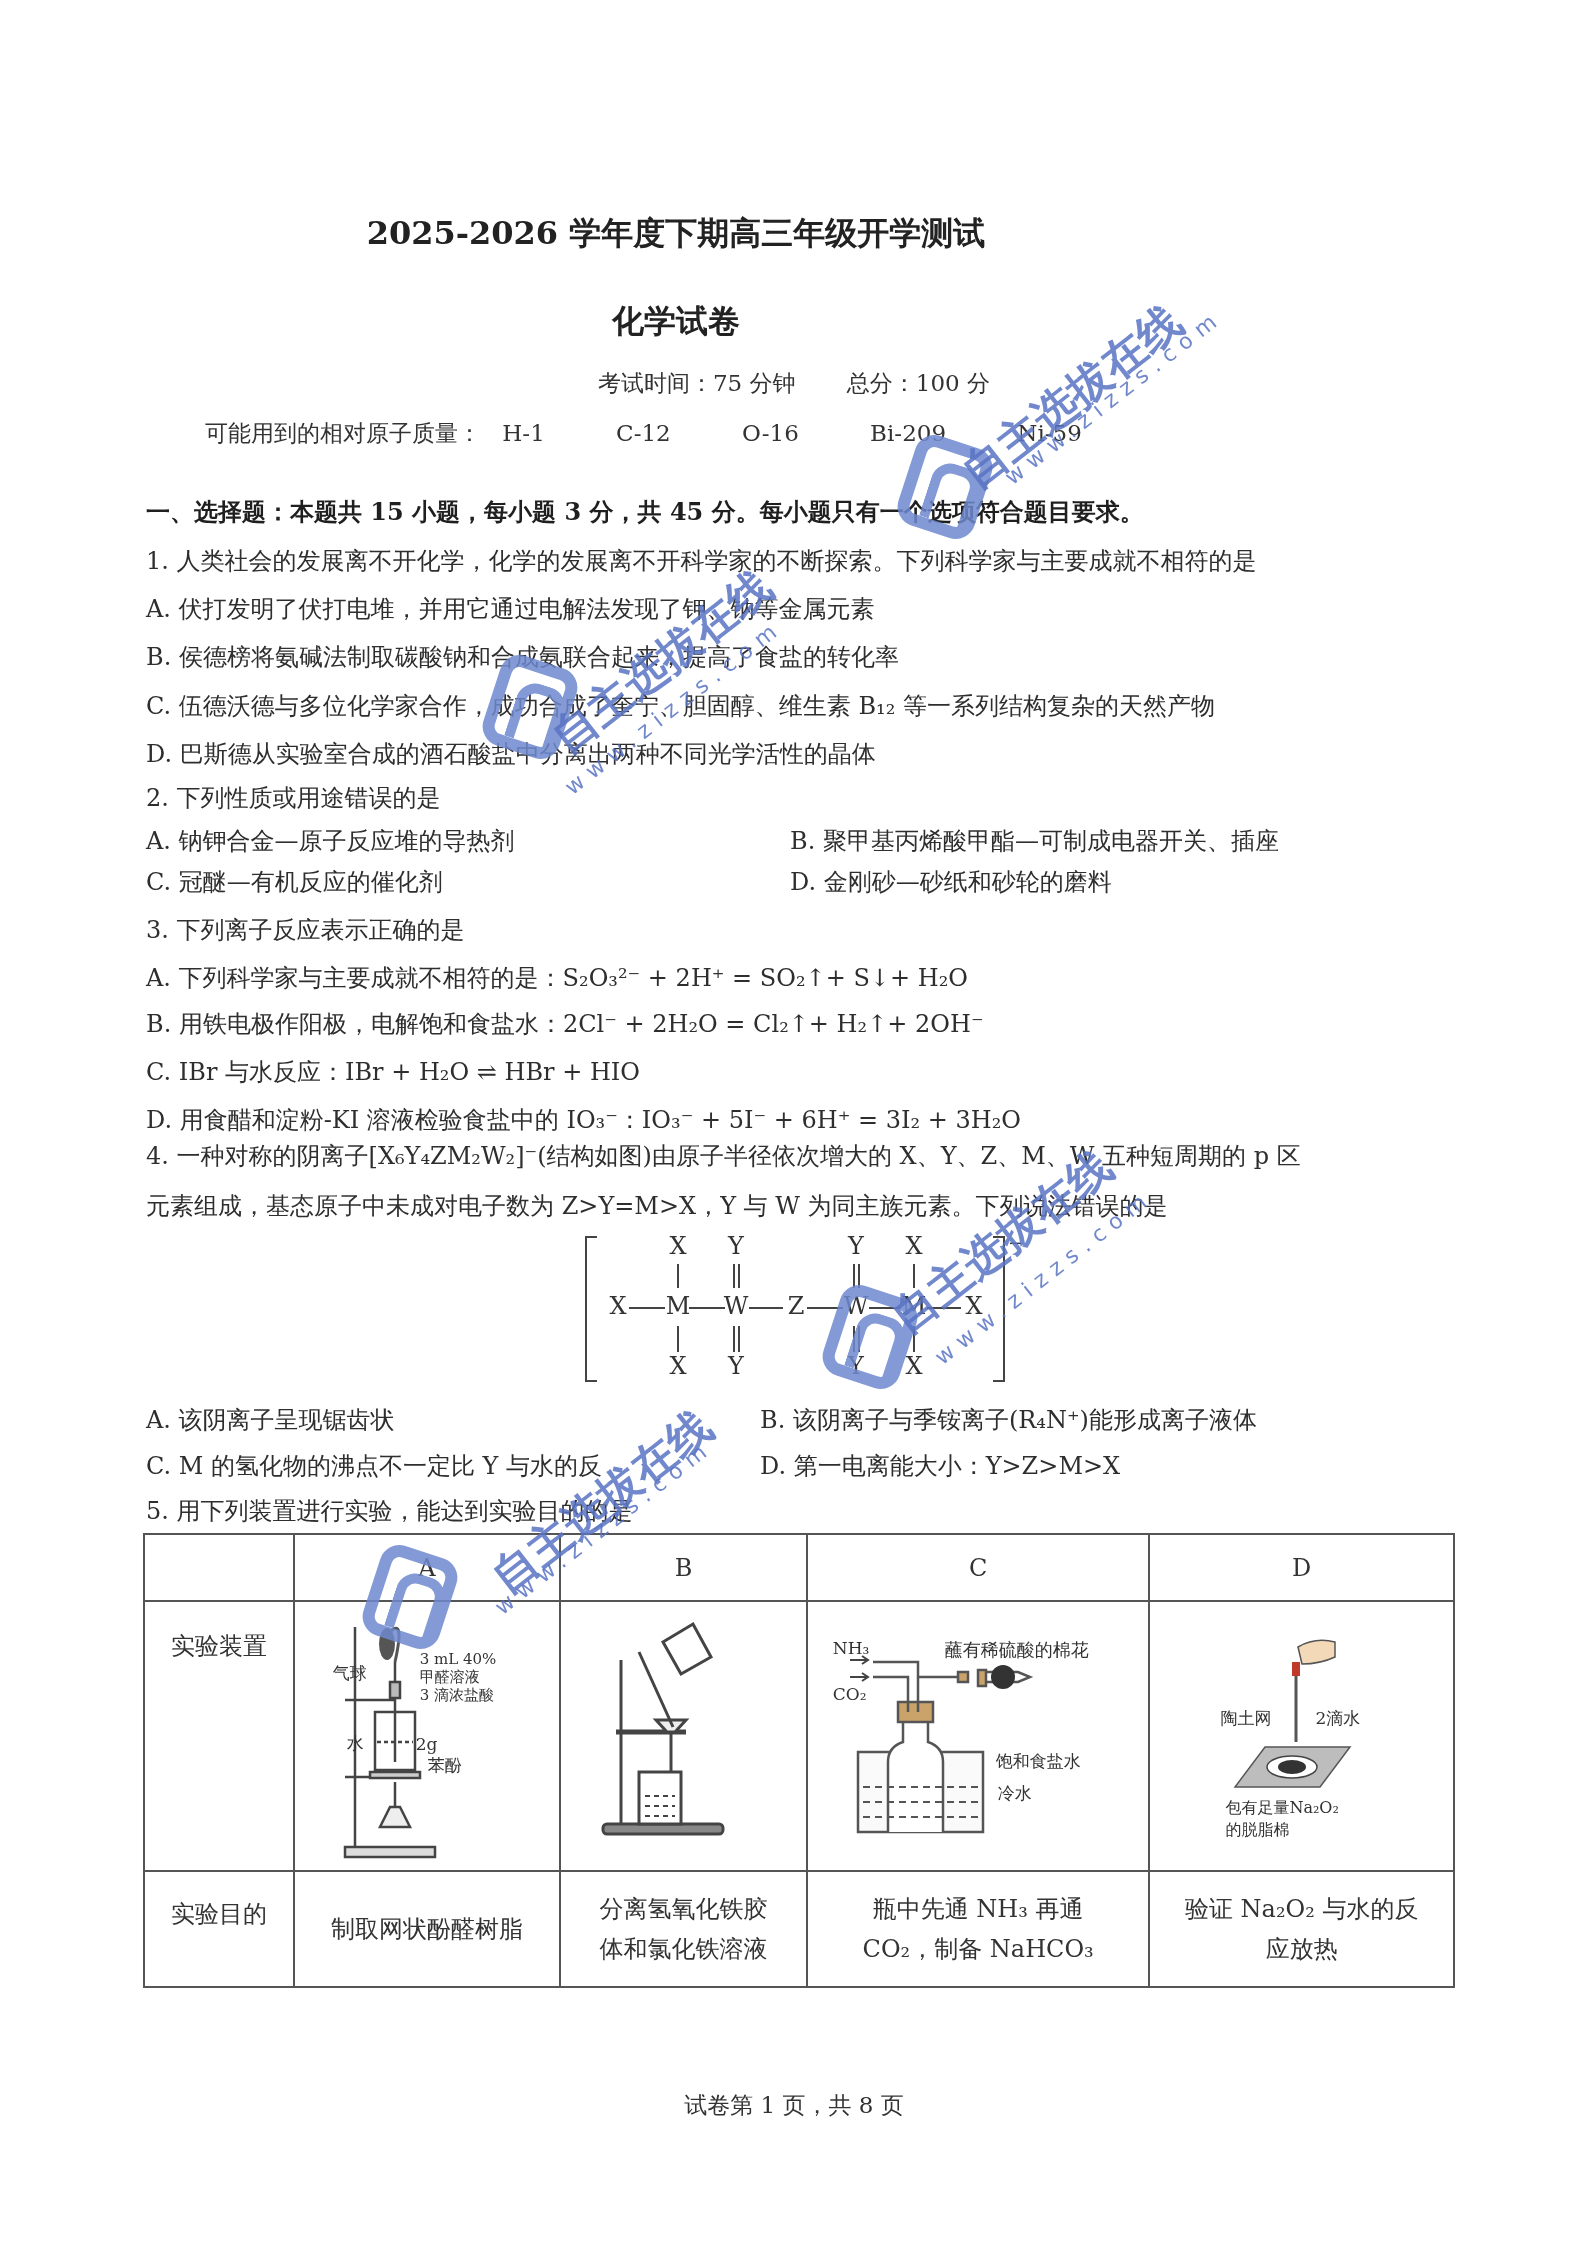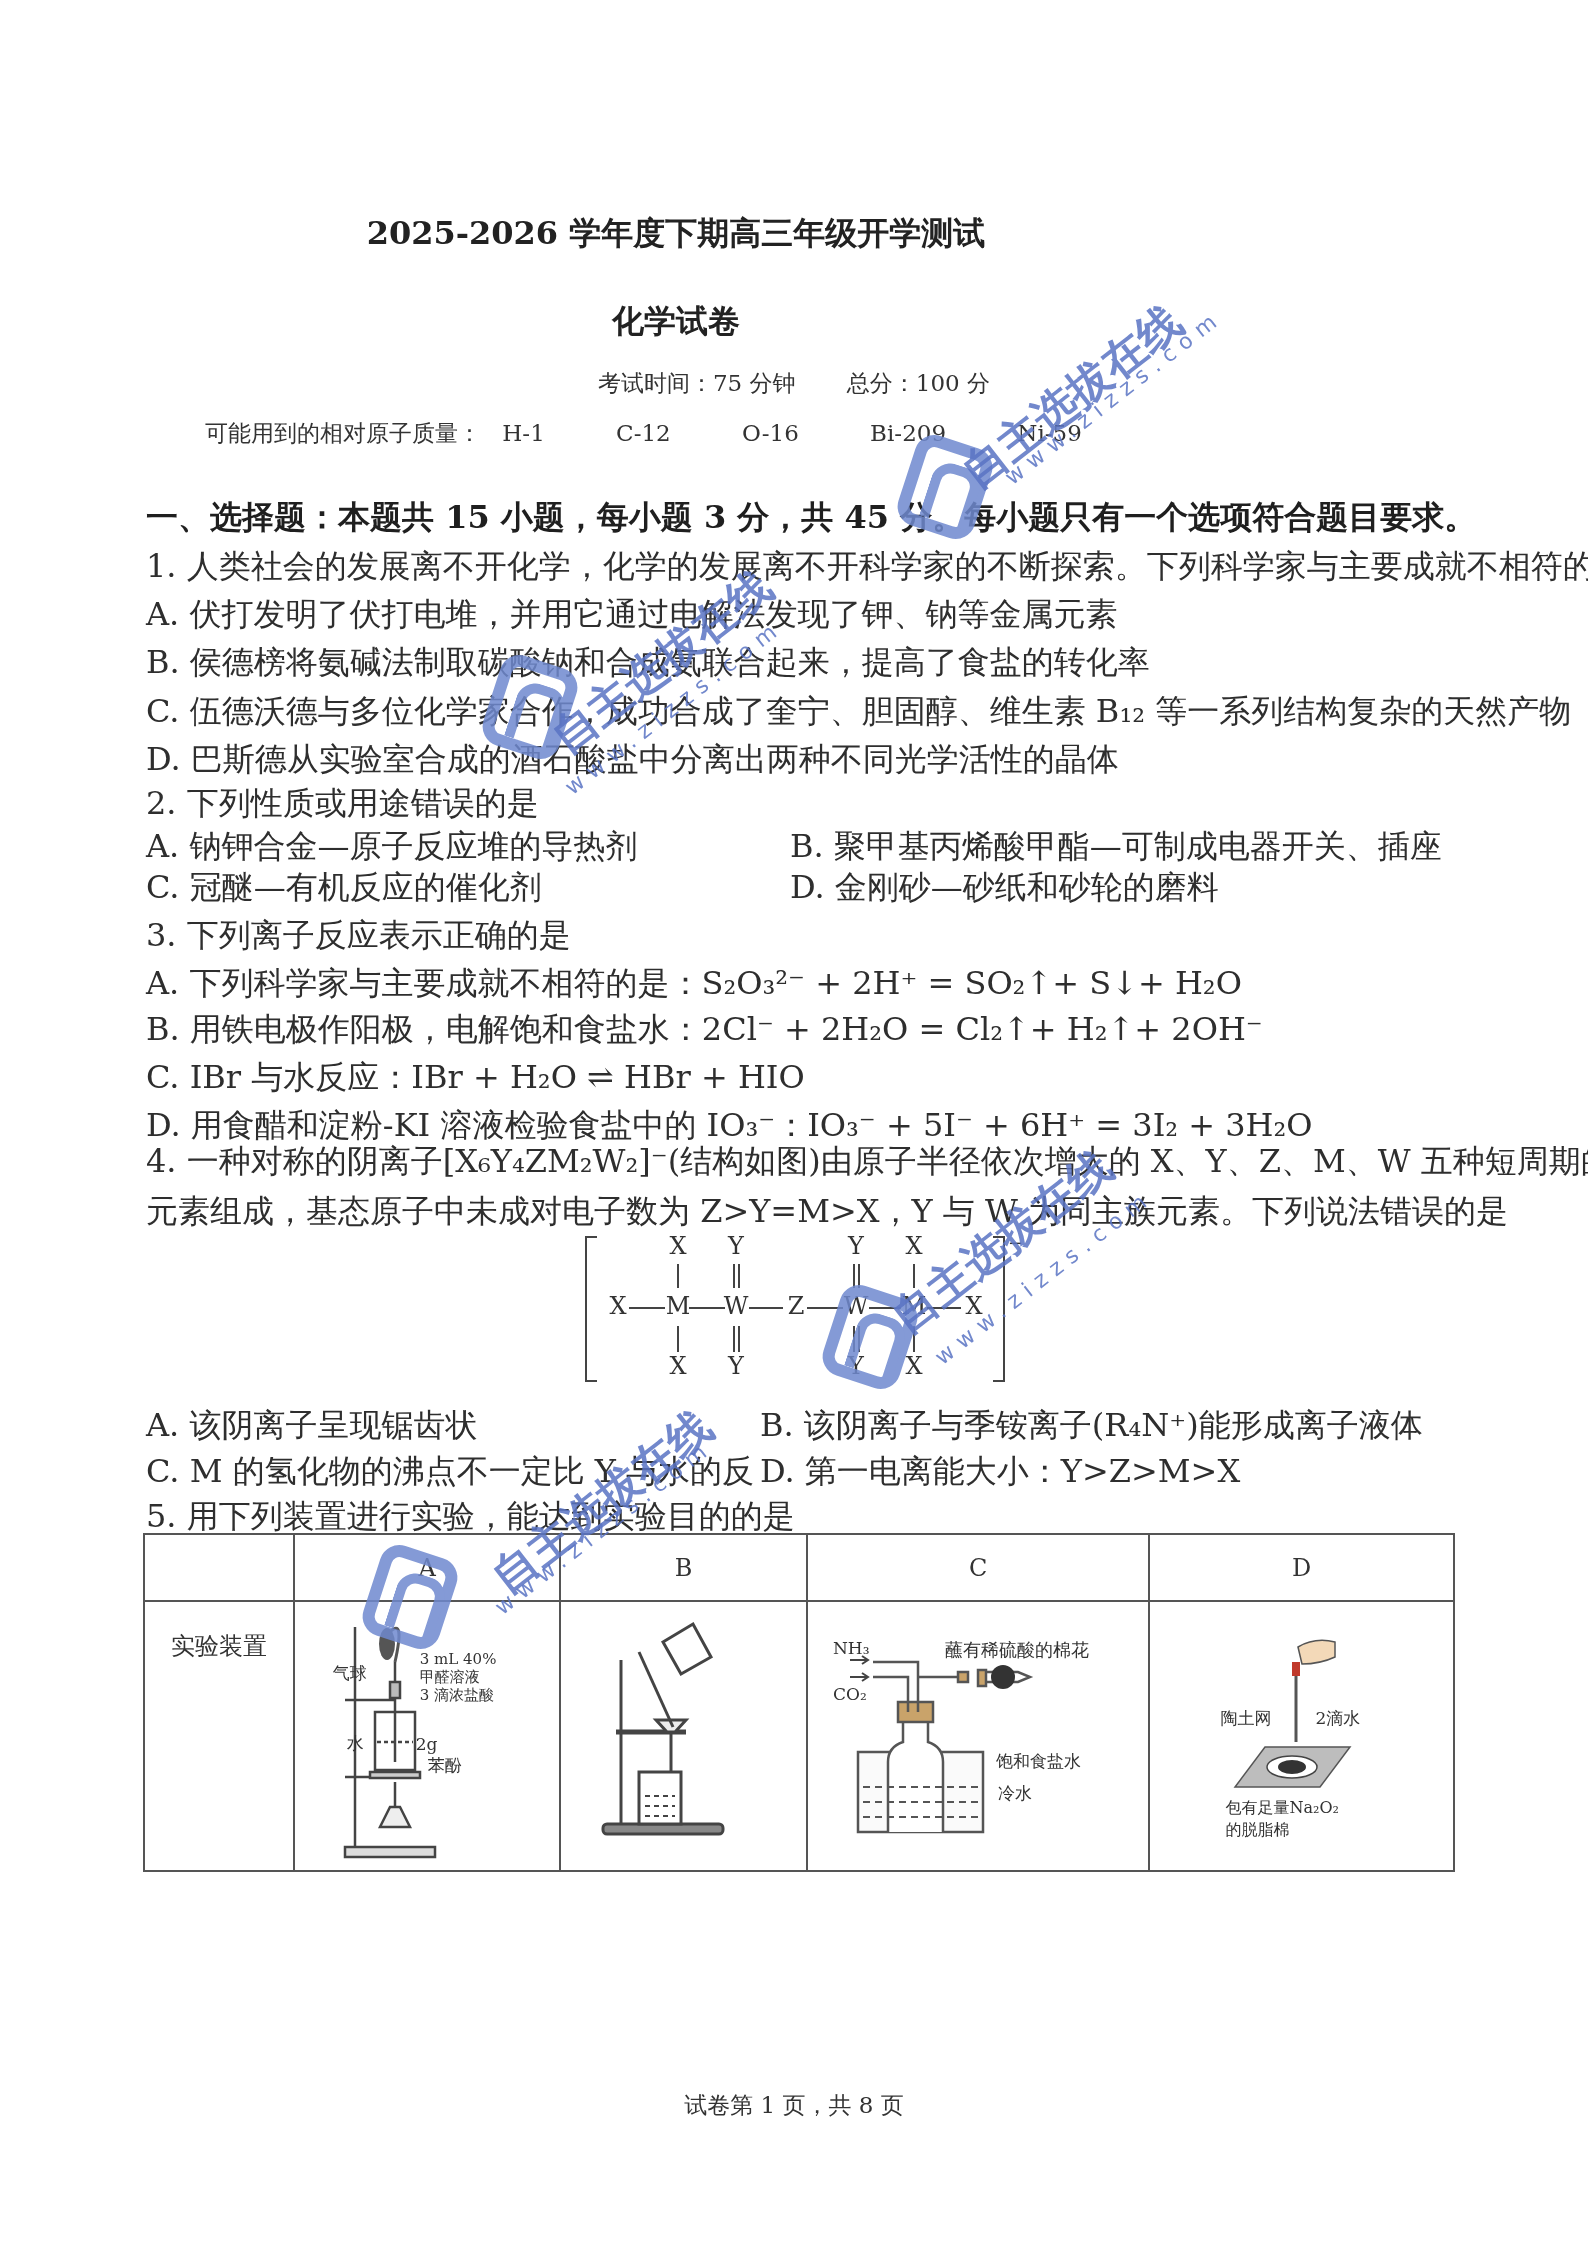--- a/index.html
+++ b/index.html
@@ -6,21 +6,21 @@
   html, body { width: 1588px; height: 2246px; background: #ffffff; overflow: hidden; }
   body { position: relative; font-family: "DejaVu Serif", "Liberation Serif", serif; color: #2b2b2b; }
   .abs { position: absolute; white-space: nowrap; }
   .title { left: 0; width: 1352px; text-align: center; font-weight: bold; color: #222; }
   .t1 { top: 212px; font-size: 32px; }
   .t2 { top: 300px; font-size: 32px; }
   .meta { top: 368px; left: 0; width: 1588px; text-align: center; font-size: 23px; color: #333; }
   .meta span { display: inline-block; margin: 0 22px; }
   .masses { top: 418px; left: 205px; font-size: 23px; color: #333; }
   .masses span { display: inline-block; margin-right: 64px; }
-  .line { font-size: 32px; color: #2e2e2e; left: 146px; }
+  .line { font-size: 24px; color: #2e2e2e; left: 146px; }
   .sec { font-weight: bold; color: #1f1f1f; }
   .col2 { left: 790px; }
   
   .struct { position: absolute; left: 585px; top: 1232px; width: 420px; height: 160px; font-size: 24px; color: #333; }
   .struct .br { position: absolute; top: 4px; width: 12px; height: 146px; border: 2px solid #444; }
   .struct .bl { left: 0; border-right: none; }
   .struct .brr { right: 0; border-left: none; }
   .struct .charge { position: absolute; right: -18px; top: 0; font-size: 18px; }
   .atom { position: absolute; width: 26px; text-align: center; }
   .bondh { position: absolute; height: 2px; background: #444; }
@@ -233,20 +233,38 @@
         <line x1="146" y1="60" x2="146" y2="140" stroke="#555" stroke-width="3"></line>
         <rect x="142" y="60" width="8" height="14" fill="#c0392b"></rect>
         <path d="M148 45 Q165 35 185 40 L185 55 Q170 62 152 62 Z" fill="#f3d9b8" stroke="#555" stroke-width="1.5"></path>
       </svg>
       <span class="lab" style="left:70px;top:105px">陶土网</span>
       <span class="lab" style="left:165px;top:105px">2滴水</span>
       <span class="lab" style="left:75px;top:196px;font-size:16px">包有足量Na₂O₂</span>
       <span class="lab" style="left:75px;top:218px;font-size:16px">的脱脂棉</span>
     </td>
   </tr>
+  <tr class="pur">
+    <td class="rowlab">实验目的</td>
+    <td>
+          <div>制取网状酚醛树脂</div>
+        </td>
+    <td>
+      <div>分离氢氧化铁胶</div>
+      <div>体和氯化铁溶液</div>
+    </td>
+    <td>
+      <div>瓶中先通 NH₃ 再通</div>
+      <div>CO₂，制备 NaHCO₃</div>
+    </td>
+    <td>
+      <div>验证 Na₂O₂ 与水的反</div>
+      <div>应放热</div>
+    </td>
+  </tr>
 </tbody>
   </table>
 
 <div class="abs footer">试卷第 1 页，共 8 页</div>
 
 <div class="wm wm-logo" style="left:905px;top:440px"></div>
 <div class="wm wm-text" style="left:950px;top:455px">自主选拔在线</div>
 <div class="wm wm-url" style="left:1000px;top:470px">www.zizzs.com</div>
 
 <div class="wm wm-logo" style="left:490px;top:660px"></div>

